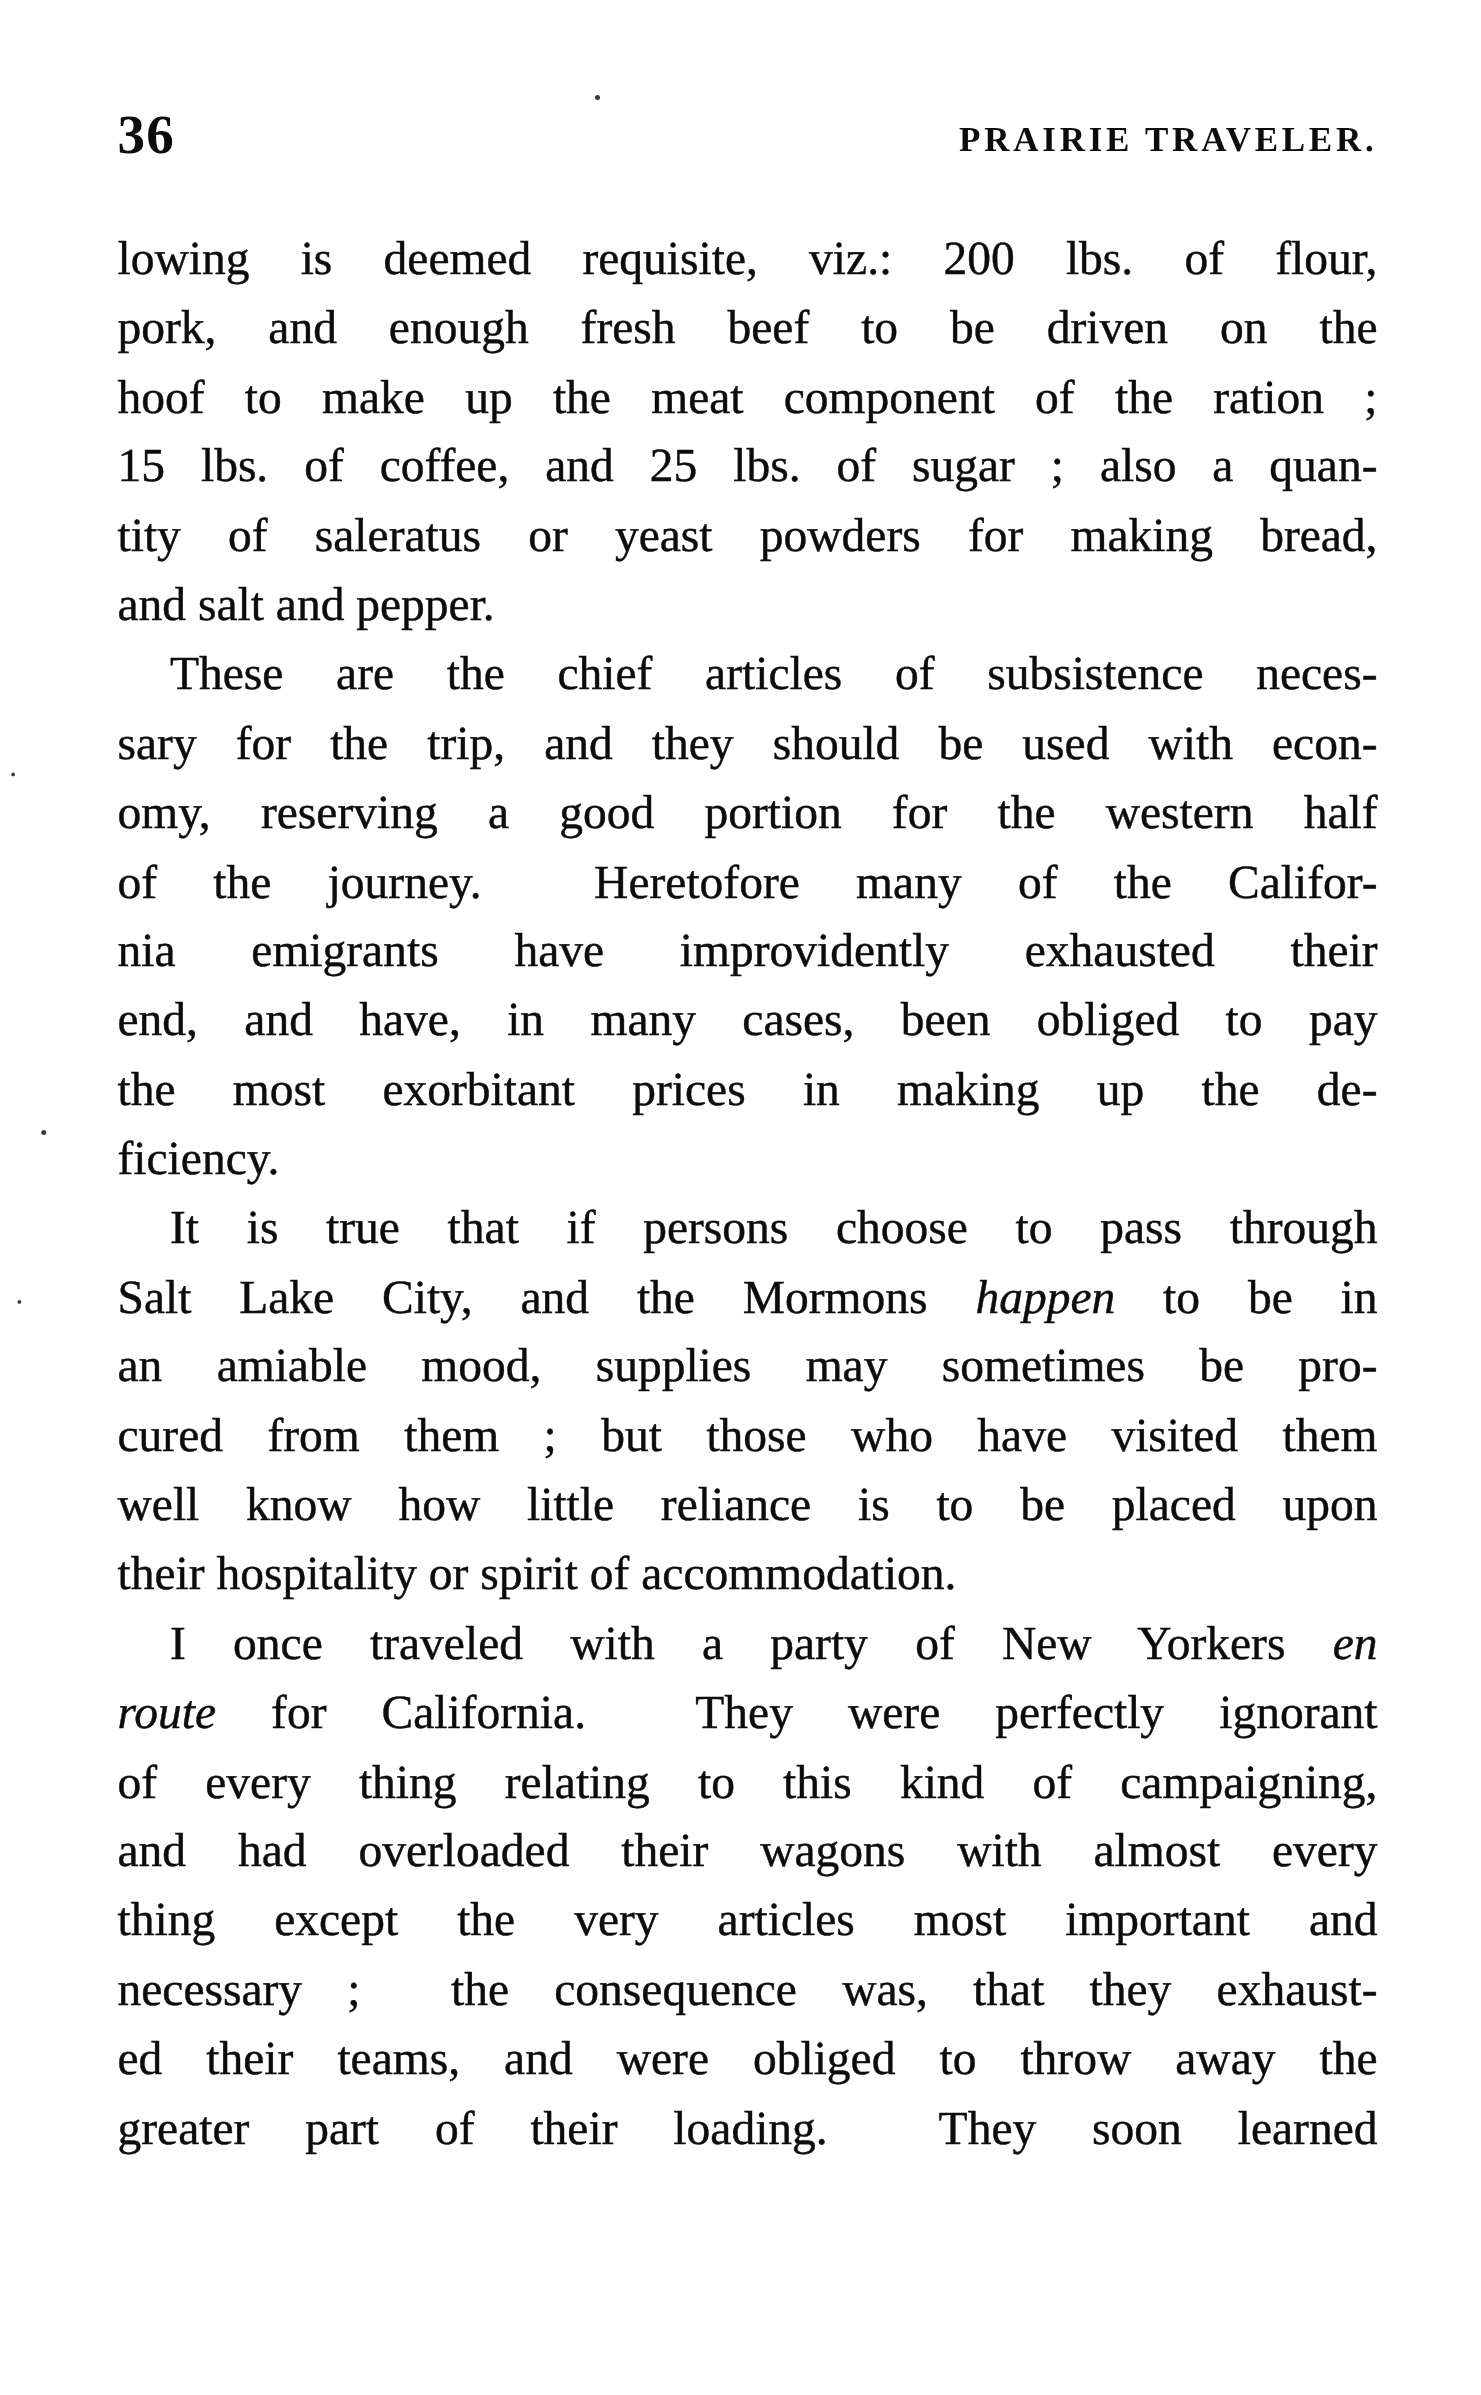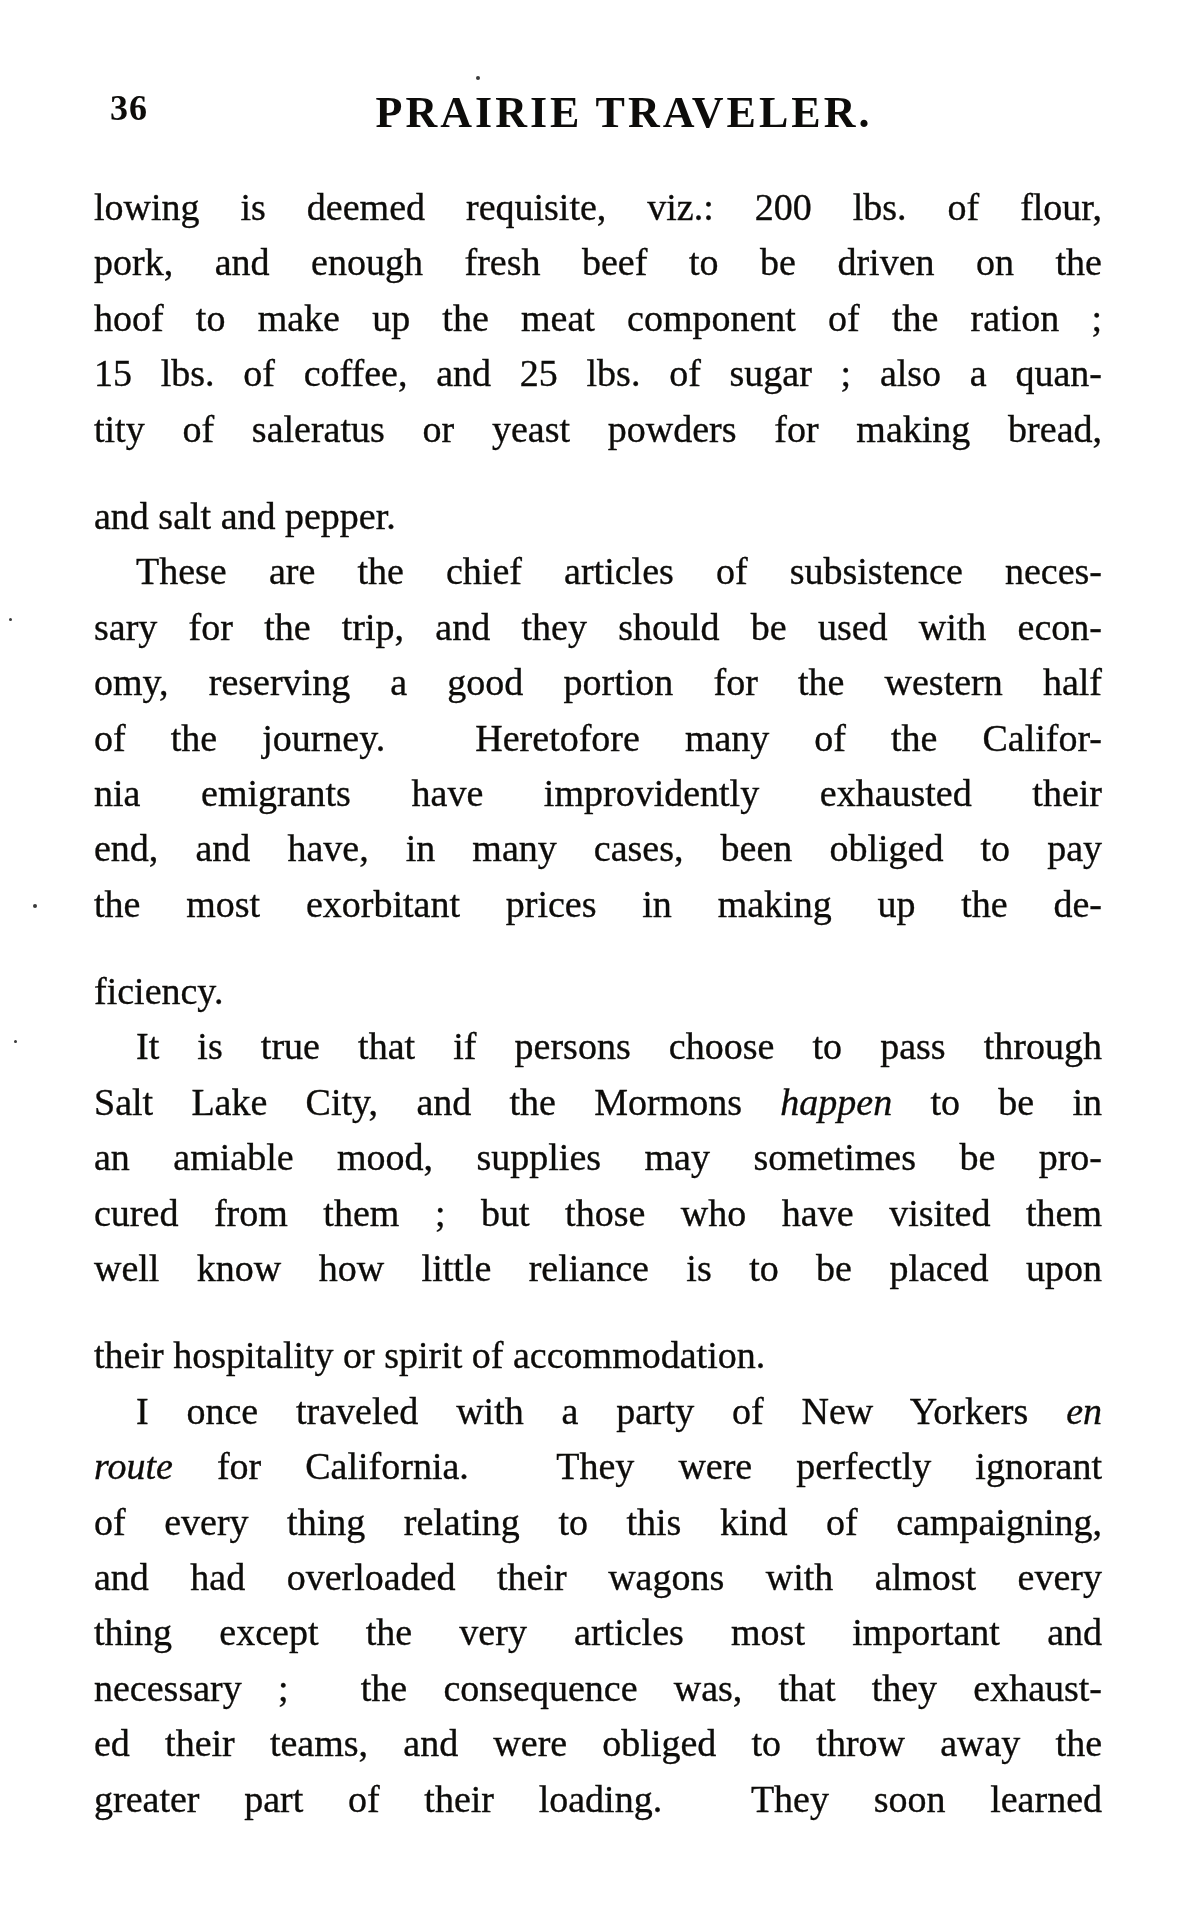--- a/index.html
+++ b/index.html
@@ -14,35 +14,35 @@
   }
   .running-head {
     position: absolute;
     top: 86px;
     left: 94px;
     width: 1008px;
     height: 48px;
   }
   .page-num {
     position: absolute;
-    left: 16px;
+    left: 0;
     top: 0;
-    font-size: 36px;
+    font-size: 44px;
     font-weight: 700;
     letter-spacing: 1px;
     line-height: 44px;
   }
   .head-title {
     position: absolute;
     left: 0;
     right: 0;
     top: 9px;
-    text-align: center;
+    text-align: right;
     padding-left: 52px;           
-    font-size: 44px;
+    font-size: 28px;
     font-weight: 700;
     letter-spacing: 3px;
     line-height: 36px;
     white-space: nowrap;
   }
   .text-column {
     position: absolute;
     left: 94px;
     top: 180px;
     width: 1008px;
@@ -51,21 +51,20 @@
     font-size: 38px;
     line-height: 55.4px;
     height: 55.4px;
     text-align: justify;
     text-align-last: justify;
     white-space: pre-wrap;
     -webkit-text-stroke: 0.35px #0d0c0a;   
   }
   .line.endline {
     text-align-last: left;
-    margin-top: 32px;
   }
   .line.indent {
     text-indent: 42px;
   }
   .it { font-style: italic; margin-top: 20px; }
   .speck {
     position: absolute;
     background: #3a3a3a;
     border-radius: 50%;
   }

